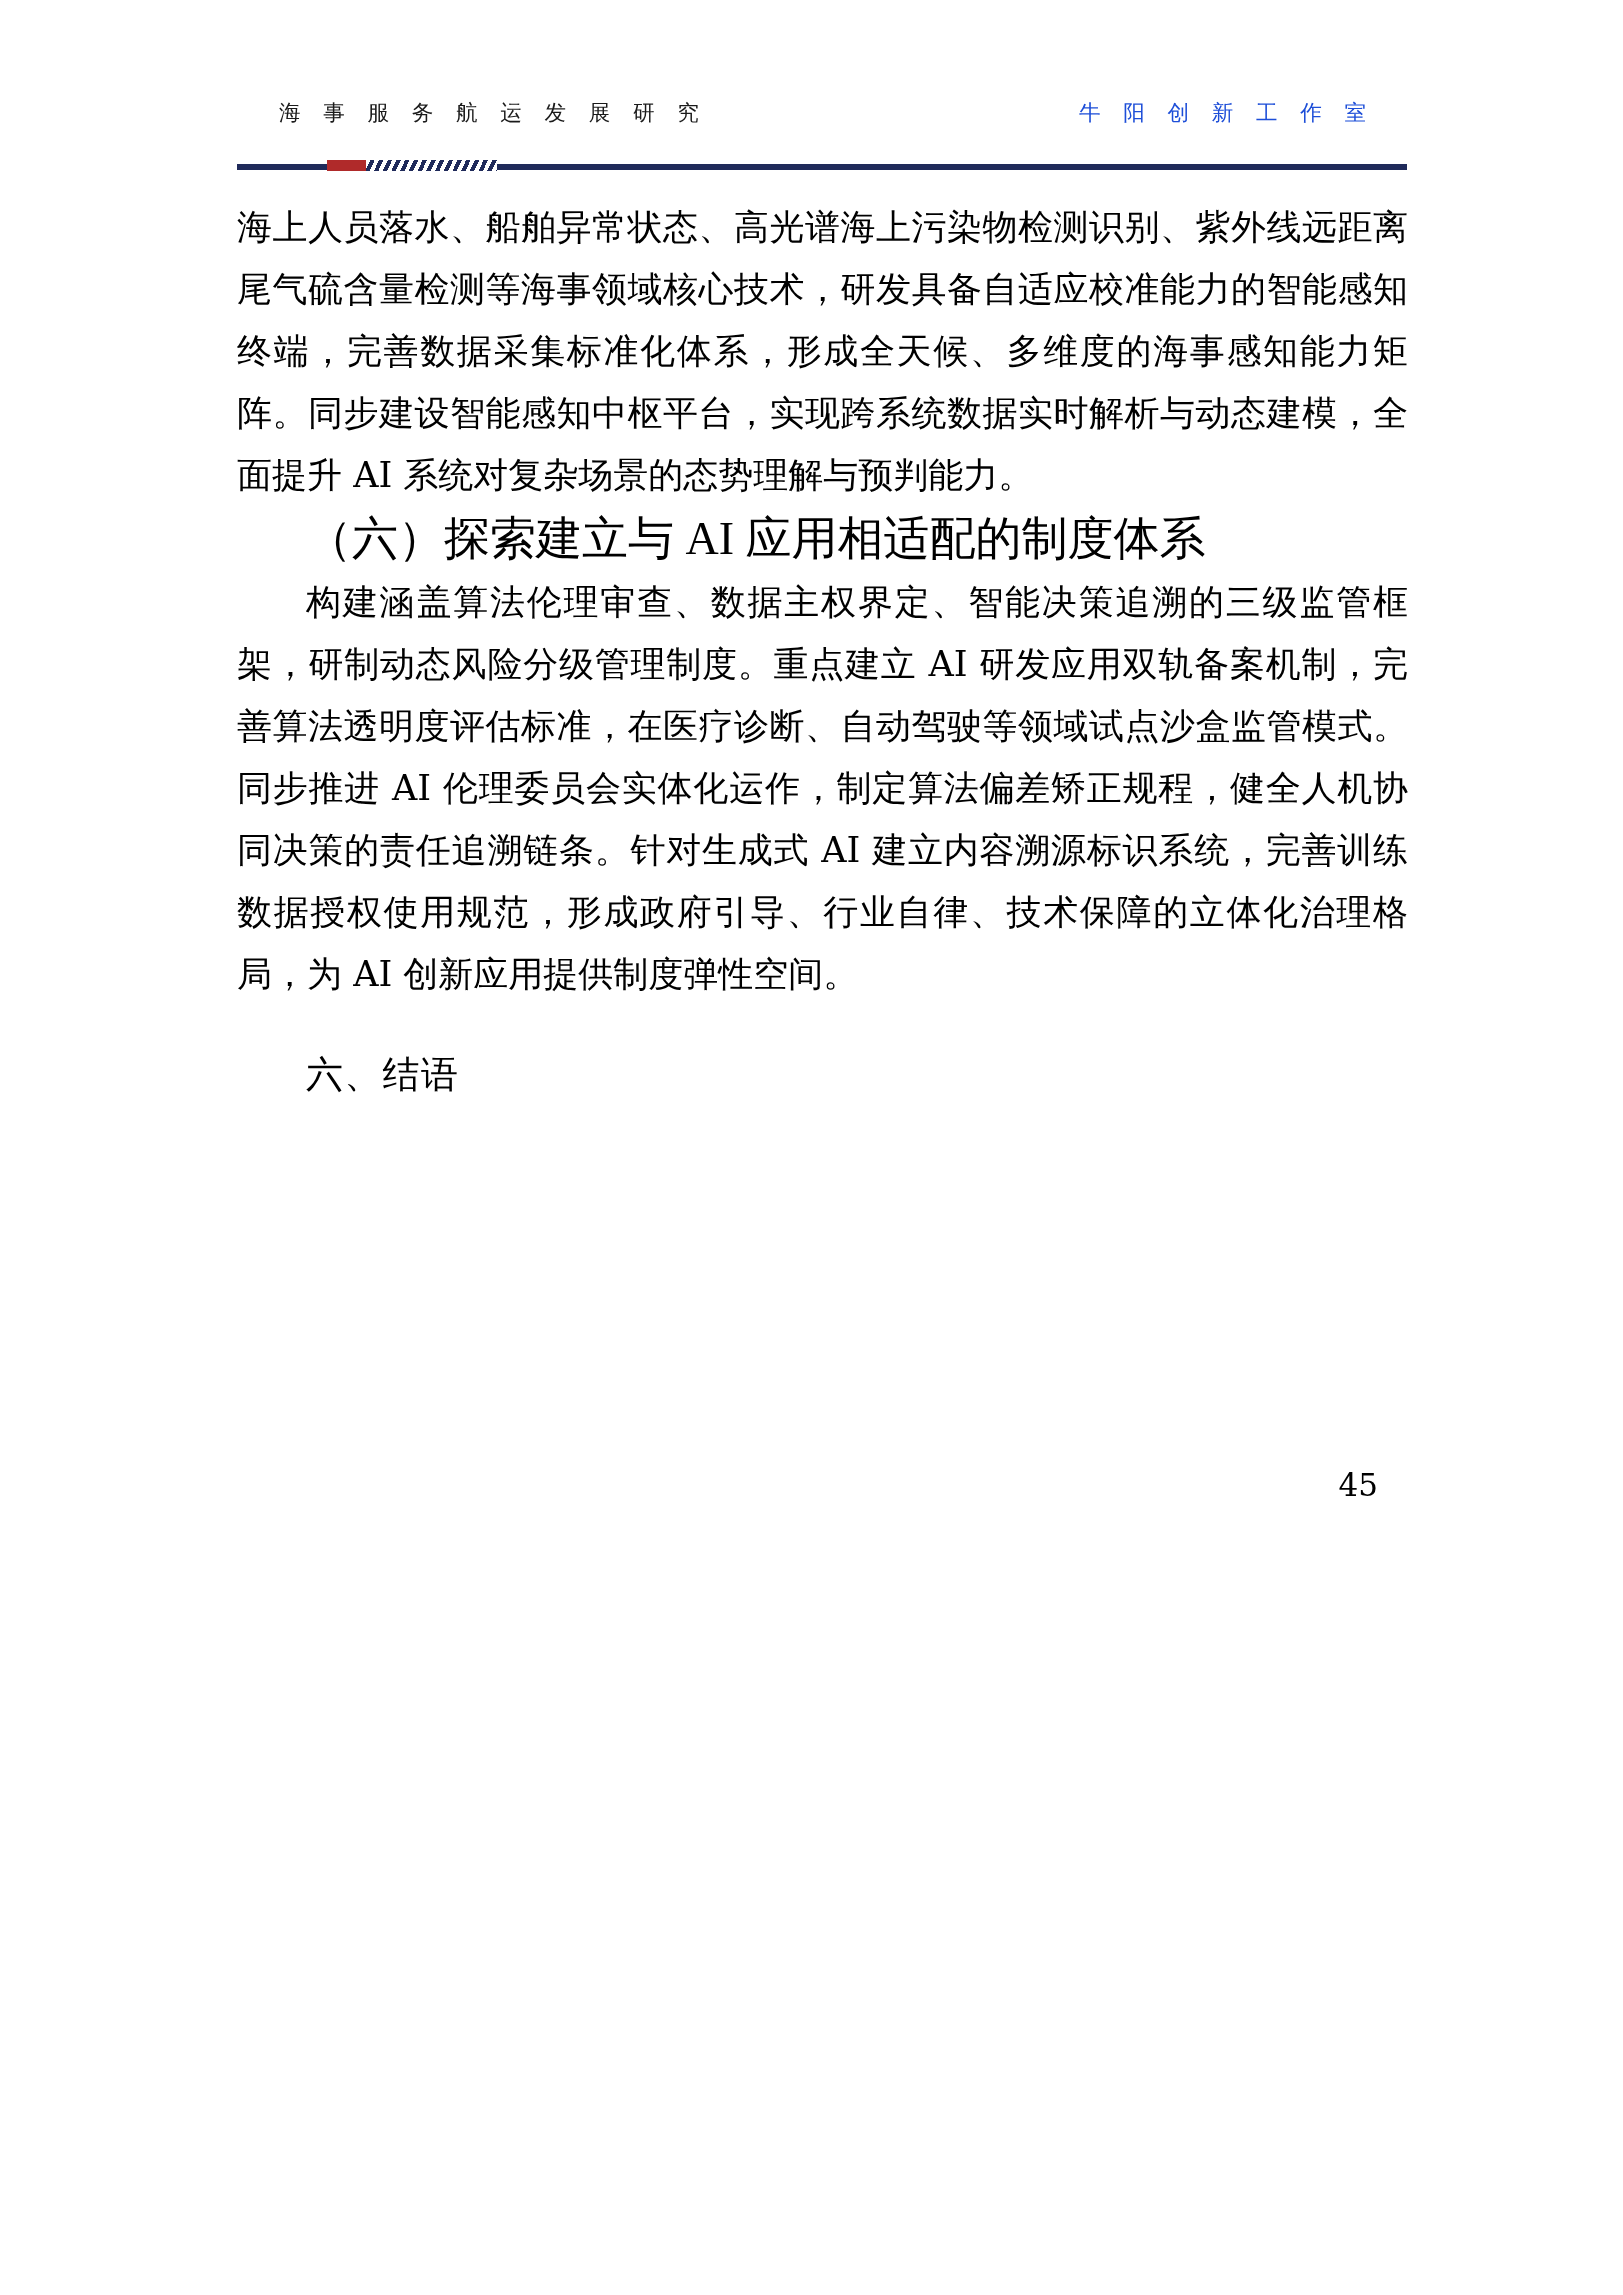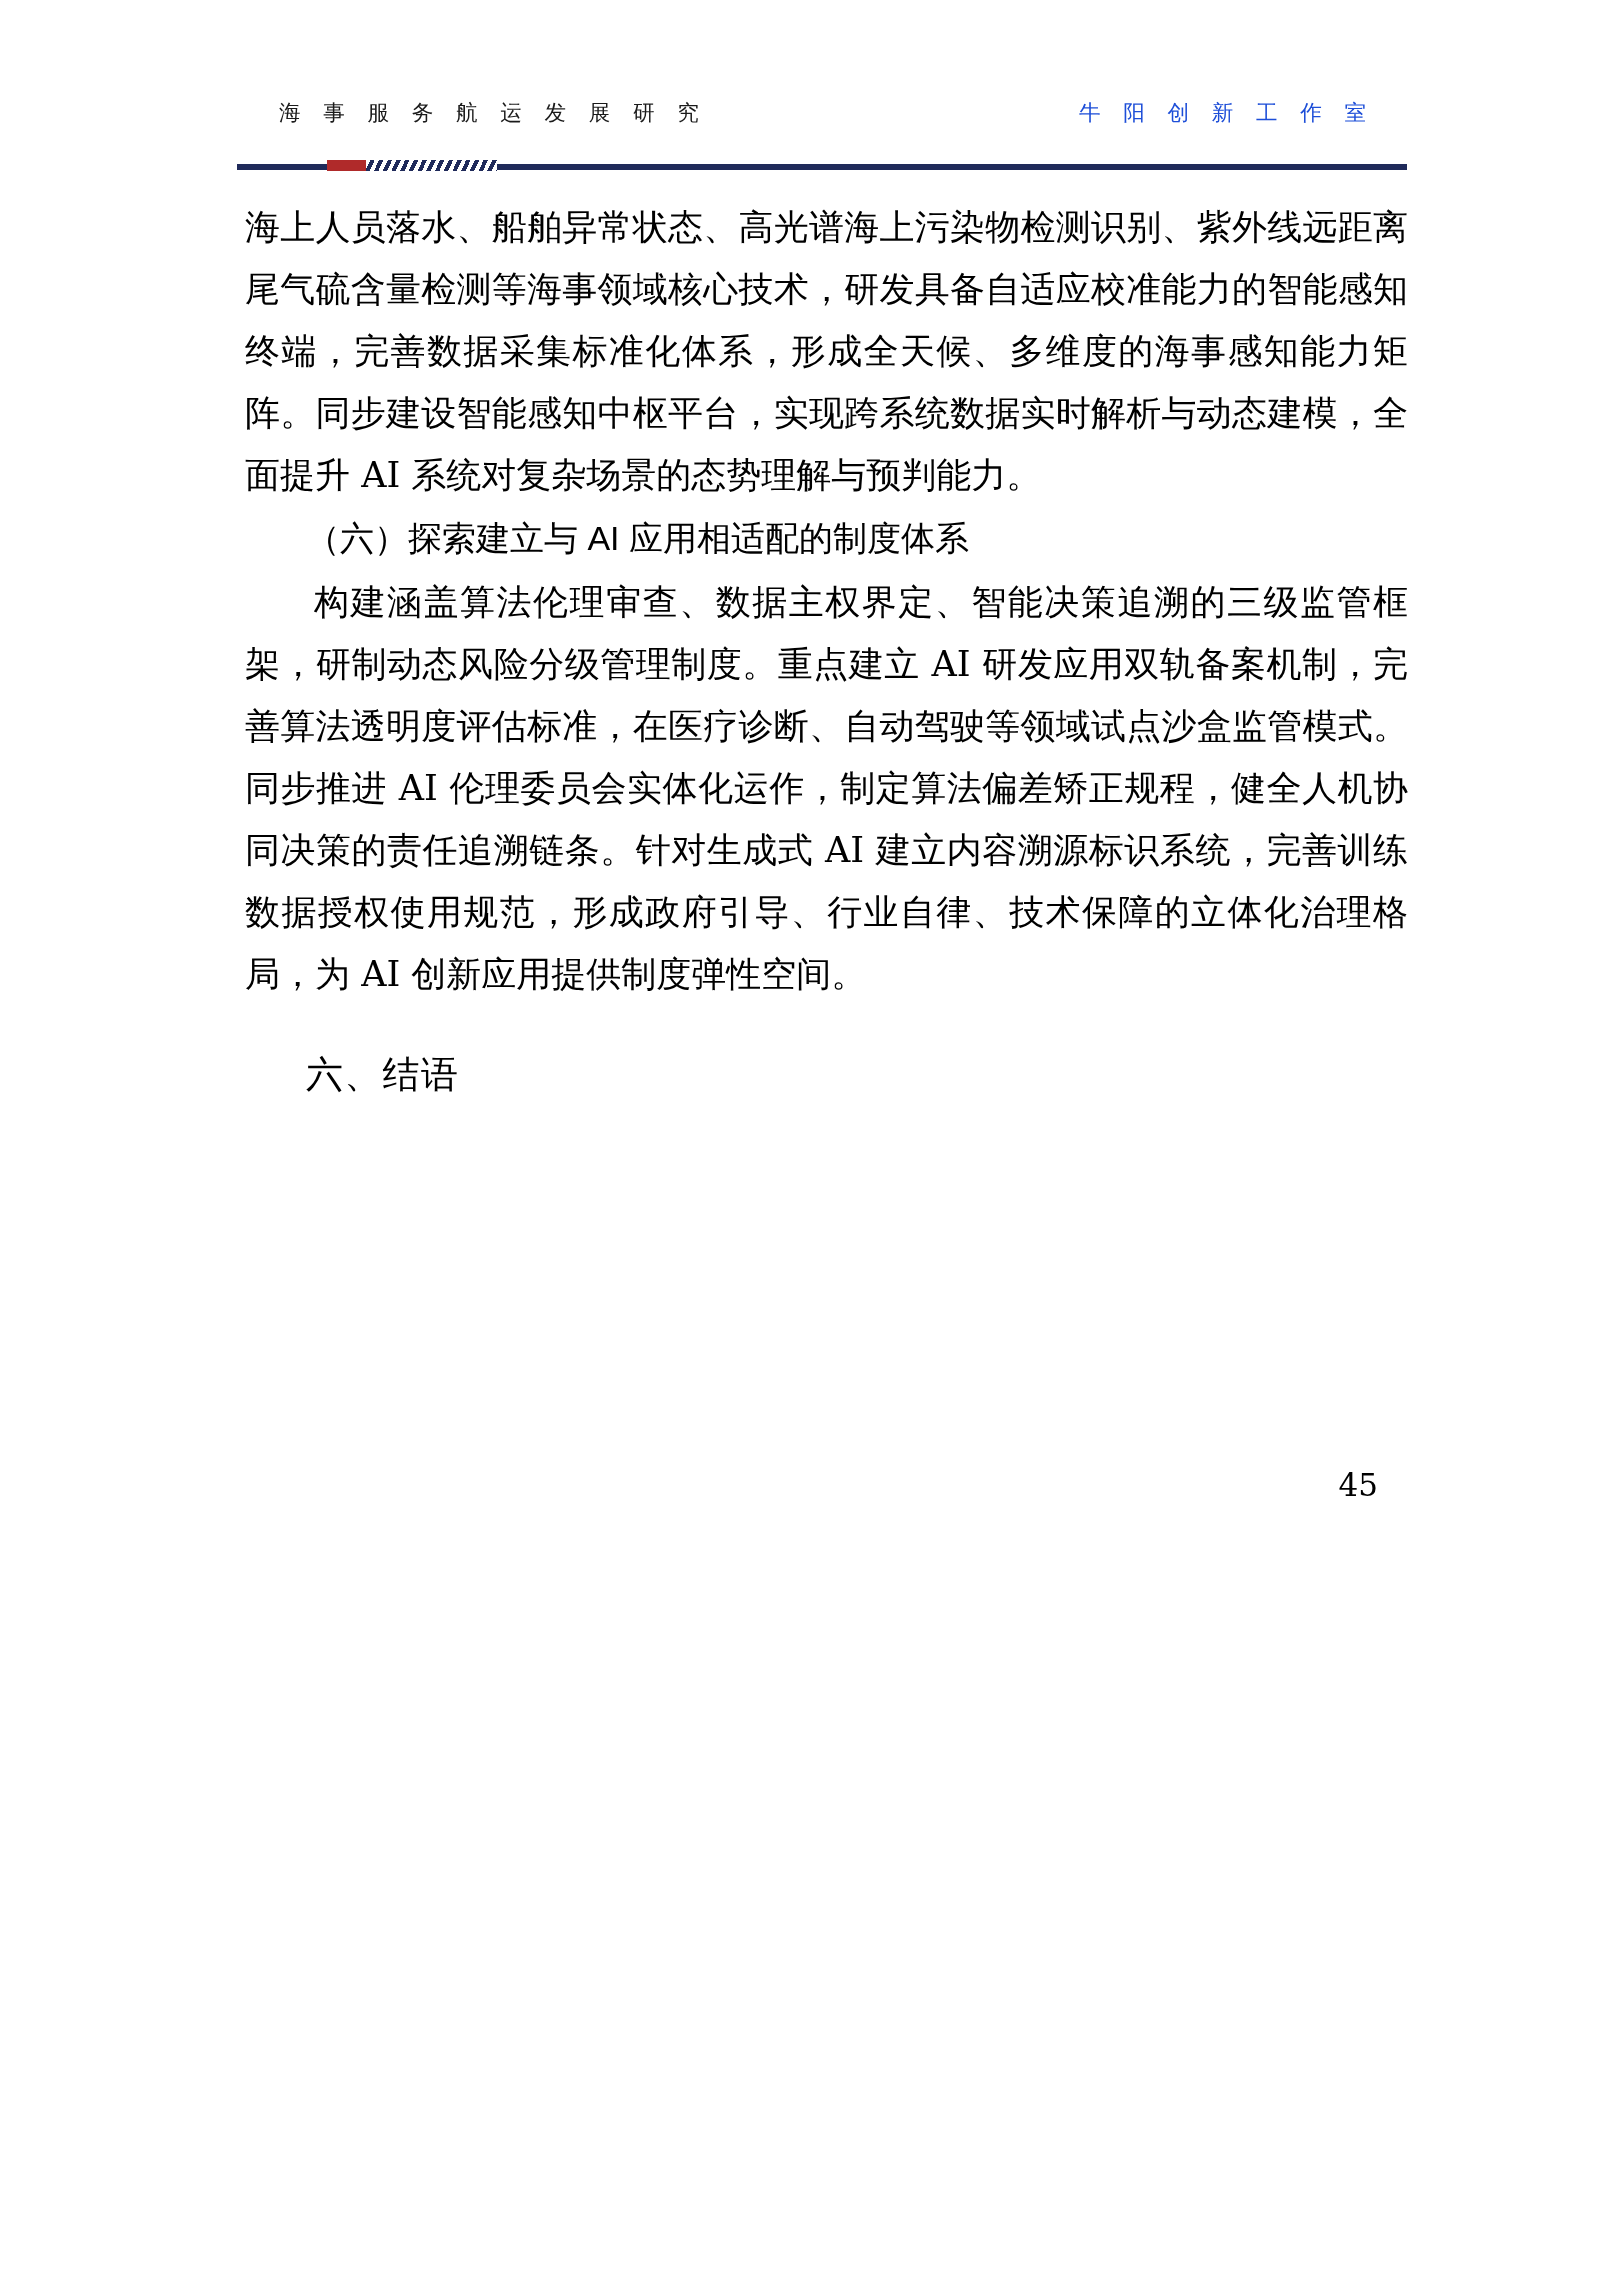--- a/index.html
+++ b/index.html
@@ -78,21 +78,21 @@
   }
 
   
   .body-area {
     position: absolute;
     left: 237px;
     top: 196px;
     width: 1171px;
   }
   p.para {
-    margin: 0 0 0 8px;
+    margin: 0 0 0 0;
     font-size: 35px;
     line-height: 62px;
     color: #000000;
     text-align: justify;
     text-justify: inter-ideograph;
     font-family: "DejaVu Serif", serif;
   }
   p.indent {
     text-indent: 69px;
   }
@@ -103,25 +103,25 @@
     line-height: 65px;
     font-weight: normal;
     font-family: "DejaVu Sans", sans-serif;
     color: #000000;
     text-indent: 69px;
     letter-spacing: 1.3px;
   }
 
   .subhead {
     margin: 0;
-    font-size: 34px;
+    font-size: 46px;
     line-height: 65px;
     color: #000000;
     text-indent: 69px;
-    font-family: Liberation Sans, sans-serif;
+    font-family: Liberation Serif, serif;
   }
 
   .spacer-lg { height: 37px; }
 
   
   .page-number {
     position: absolute;
     right: 245px;
     bottom: 115px;
     font-size: 31px;

